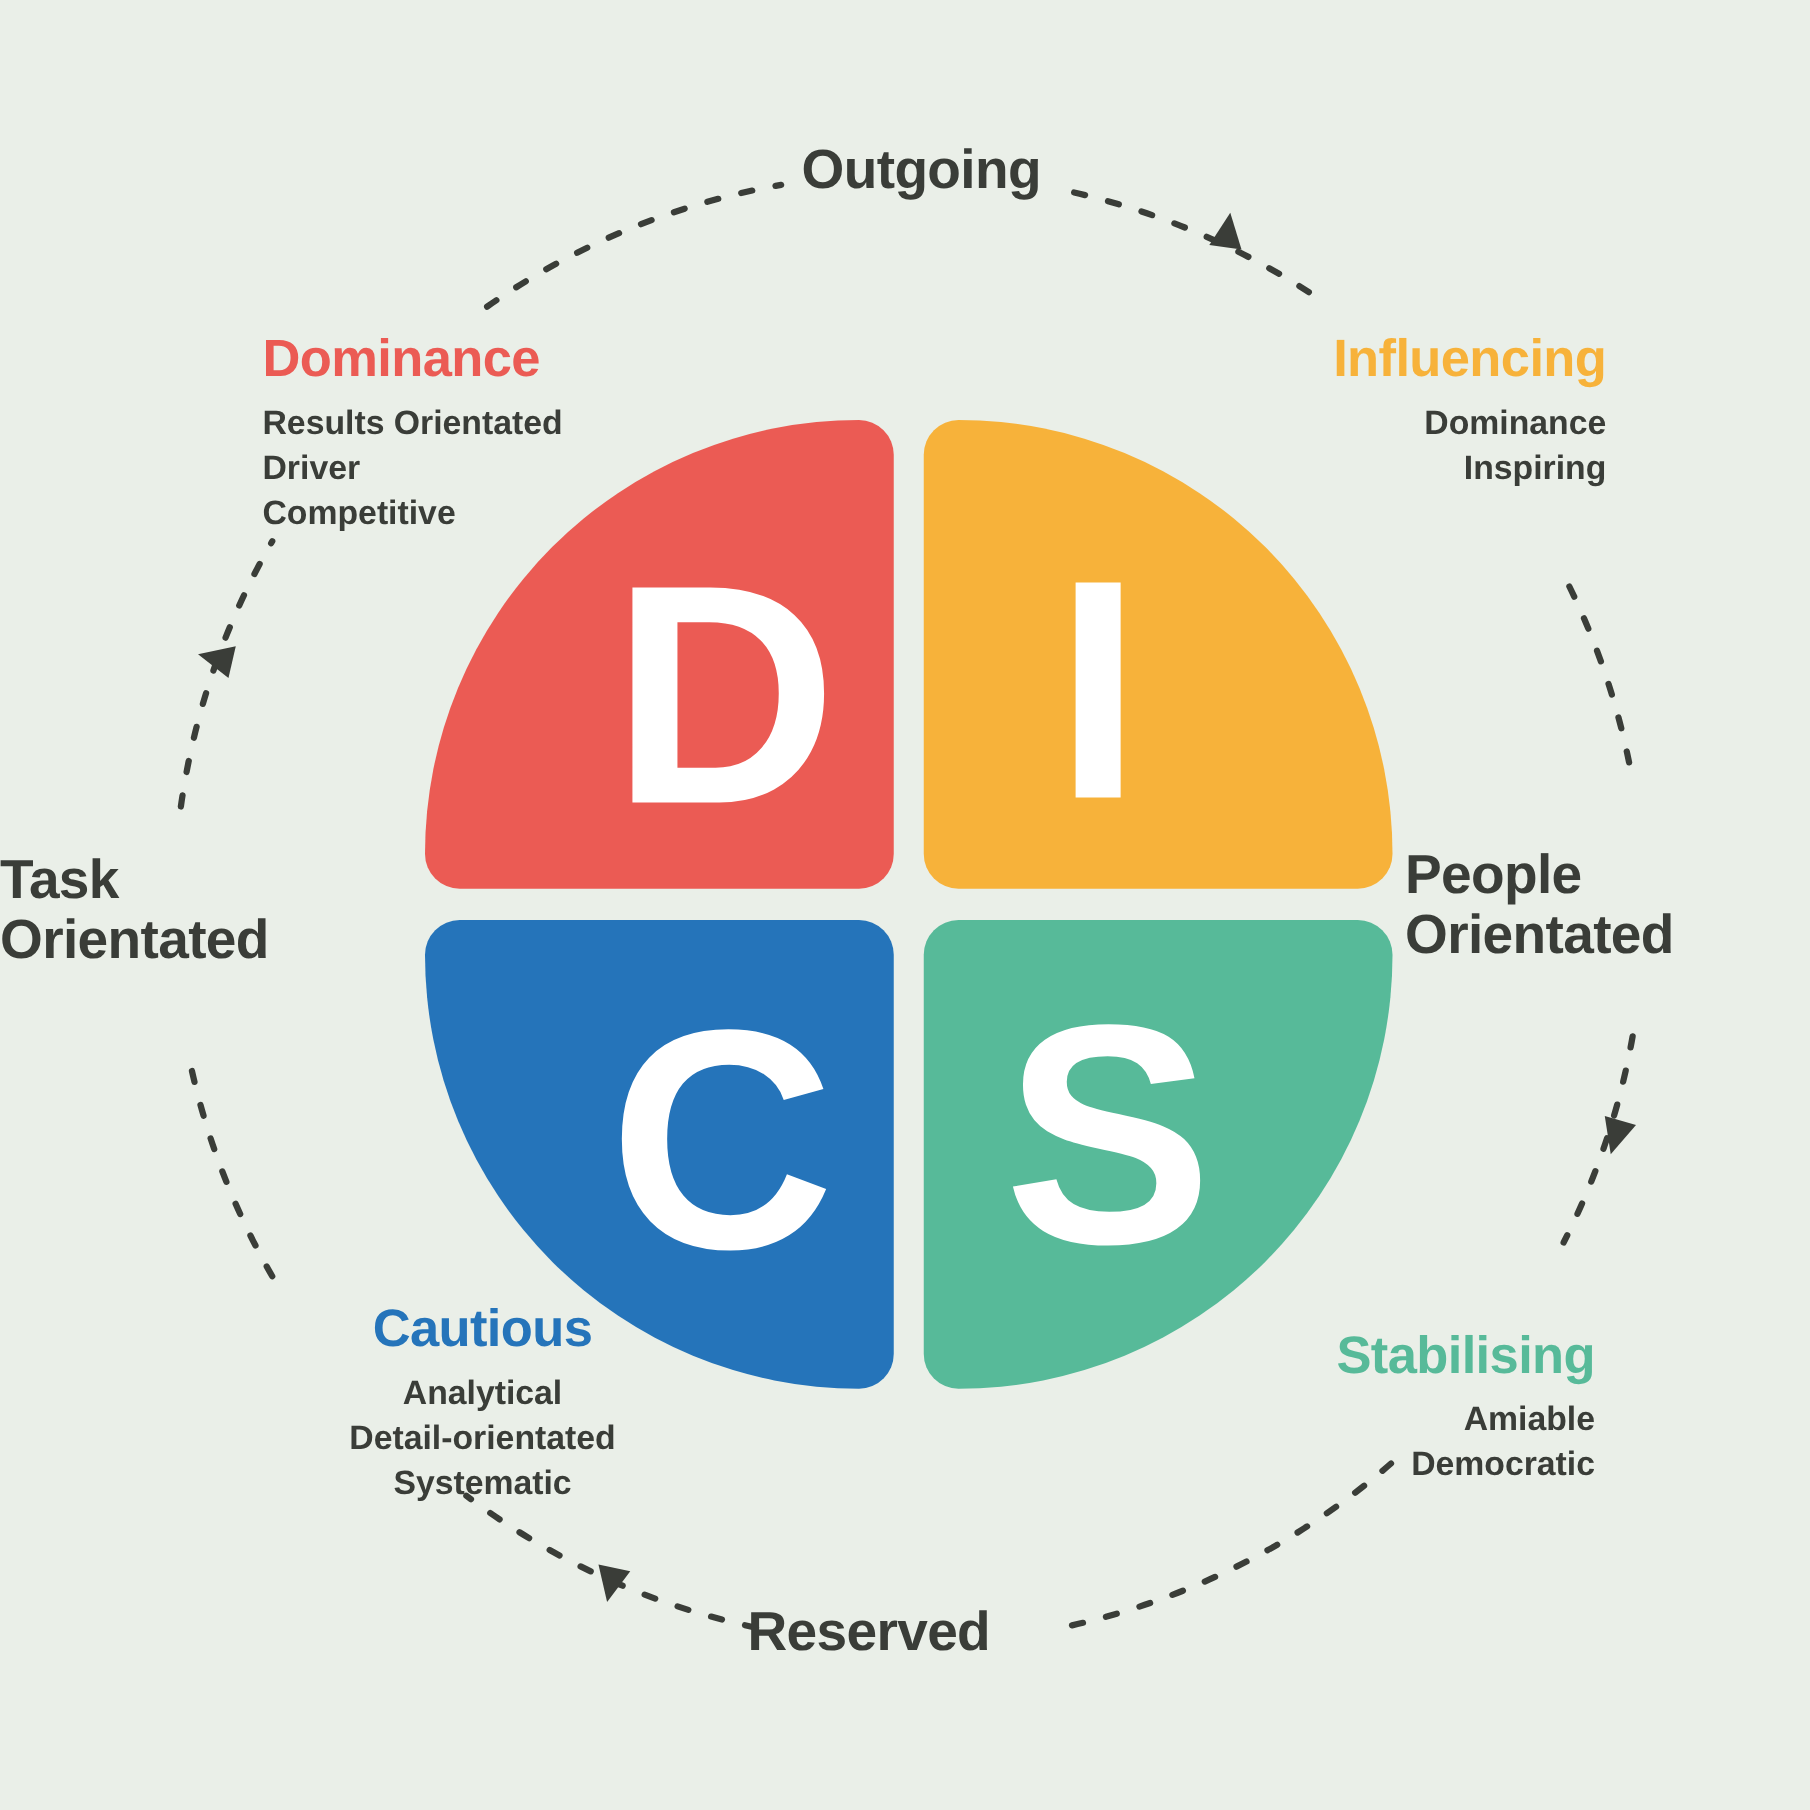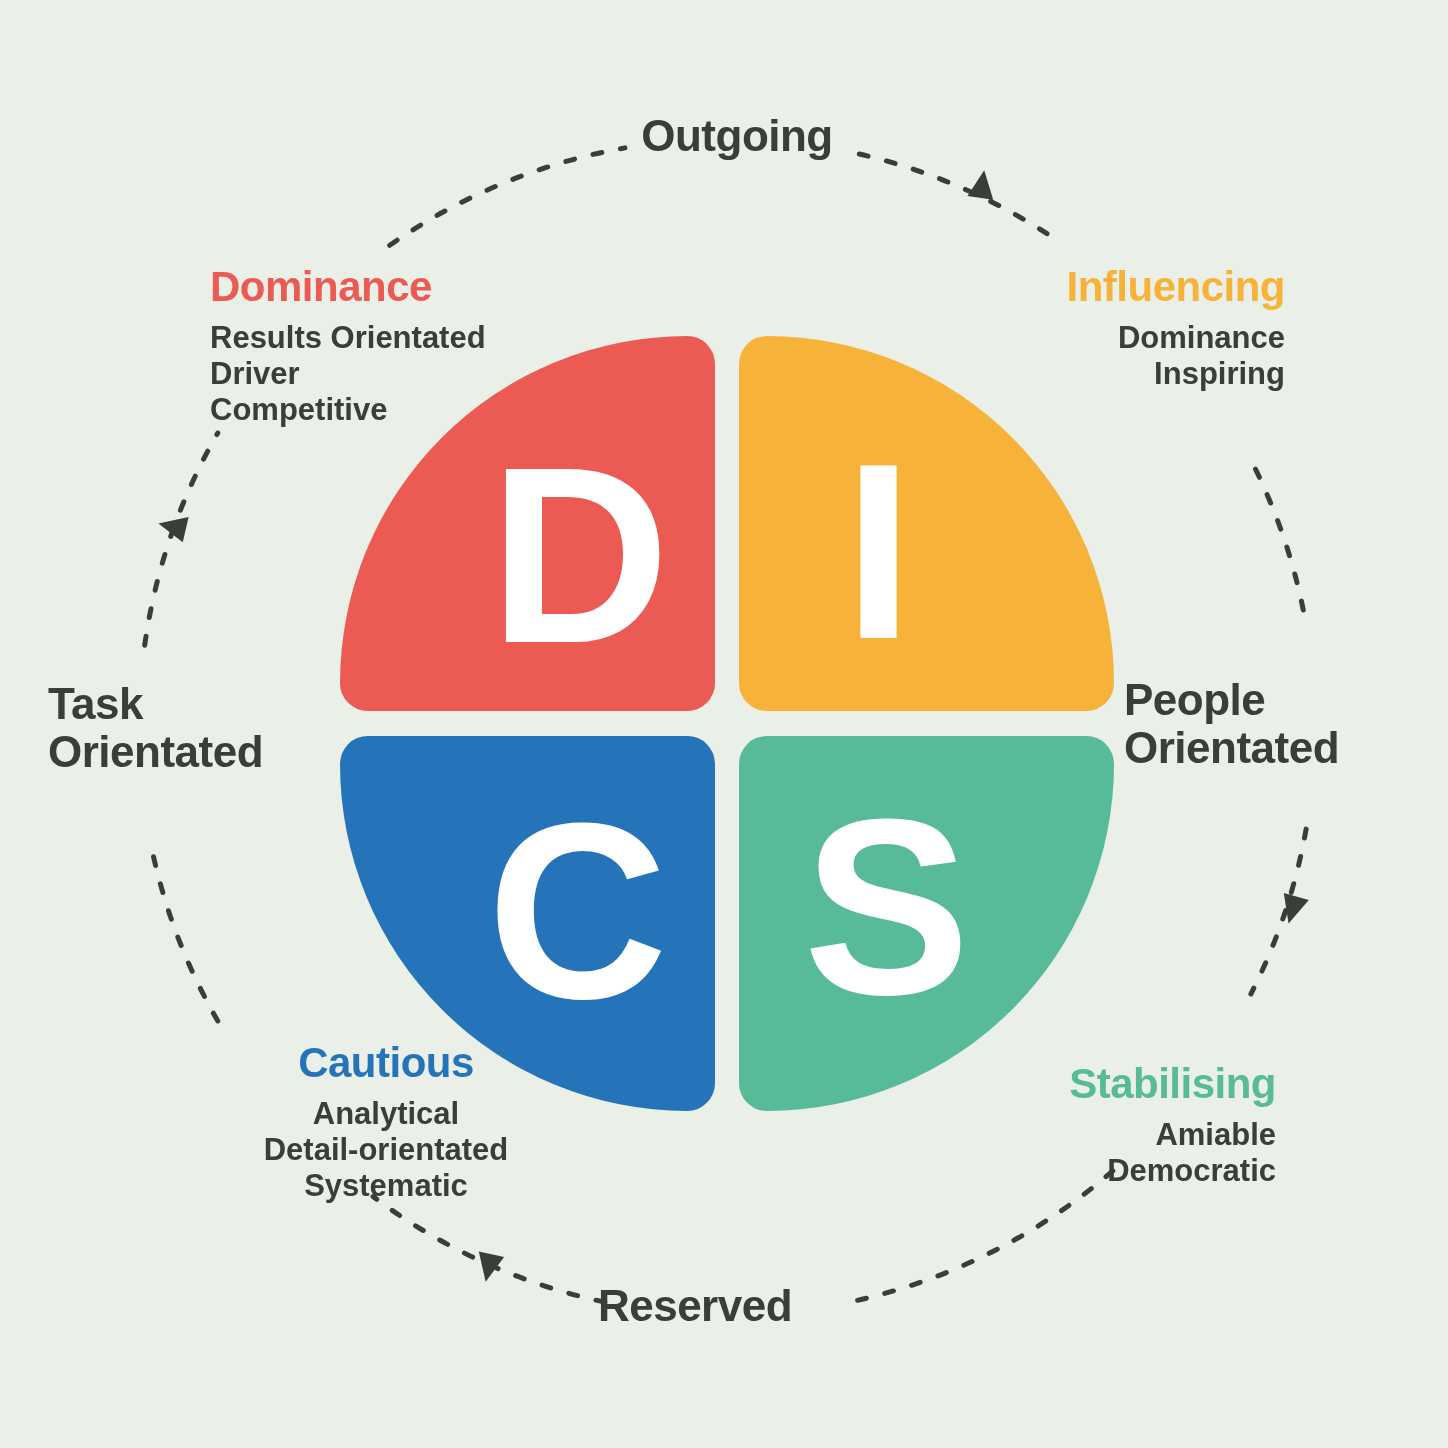--- a/index.html
+++ b/index.html
@@ -56,21 +56,21 @@
     color:var(--ink,#3a3d38);
   }
   .corner .corner-title{
     font-size:42px;
     font-weight:bold;
     line-height:1.18;
     margin-bottom:8px;
     letter-spacing:-0.5px;
   }
   .corner .trait{
-    font-size:31px;
+    font-size:27px;
     font-weight:bold;
     line-height:36px;
   }
   .corner-dominance{left:210px;top:262px;text-align:left;}
   .corner-dominance .corner-title{color:var(--red,#eb5b54);}
   .corner-influencing{right:163px;top:262px;text-align:right;}
   .corner-influencing .corner-title{color:var(--yellow,#f7b23a);}
   .corner-cautious{left:206px;top:1038px;text-align:center;}
   .corner-cautious .corner-title{color:var(--blue,#2574ba);}
   .corner-stabilising{right:172px;top:1038px;text-align:right;}
@@ -80,21 +80,21 @@
     position:absolute;
     color:var(--ink,#3a3d38);
     font-size:44px;
     font-weight:bold;
     line-height:48px;
     letter-spacing:-0.5px;
     white-space:nowrap;
   }
   .axis-top{left:737px;top:112px;transform:translateX(-50%);}
   .axis-bottom{left:695px;top:1282px;transform:translateX(-50%);}
-  .axis-left{left:0px;top:680px;width:280px;white-space:normal;margin-left:48px;}
+  .axis-left{left:0px;top:680px;width:280px;white-space:normal;}
   .axis-right{left:1124px;top:676px;width:400px;white-space:normal;}
 </style>
 </head>
 <body>
 
 <div class="stage">
 
   <svg class="flow-ring" viewBox="0 0 1448 1448">
     <path class="arc" d="M 859.3,154.0 A 588,588 0 0 1 1055.8,239.5"></path>
     <path class="arc" d="M 1255.5,469.2 A 588,588 0 0 1 1306.1,624.9"></path>

